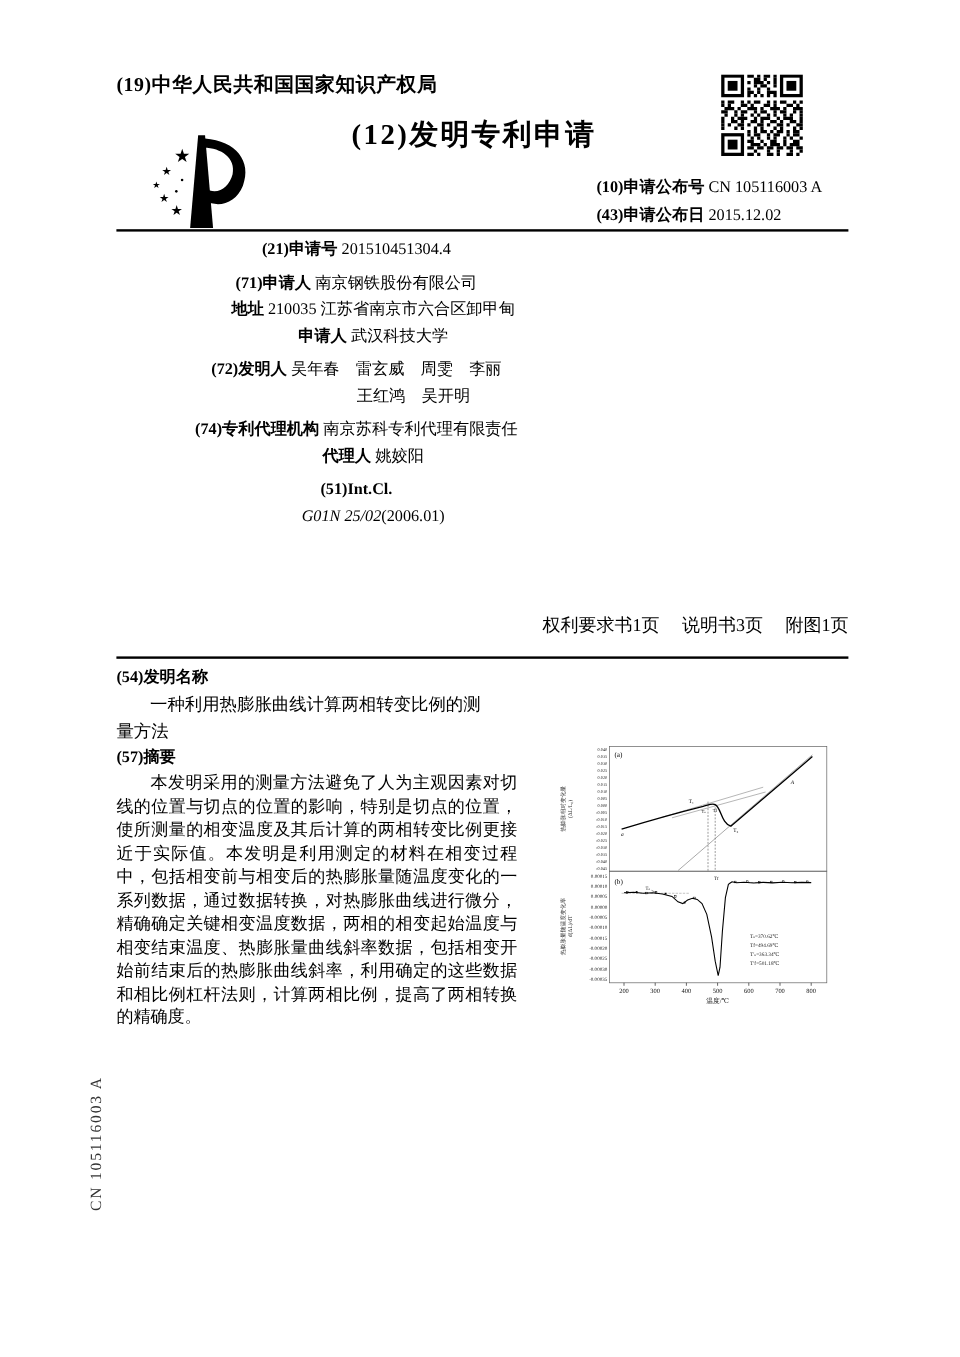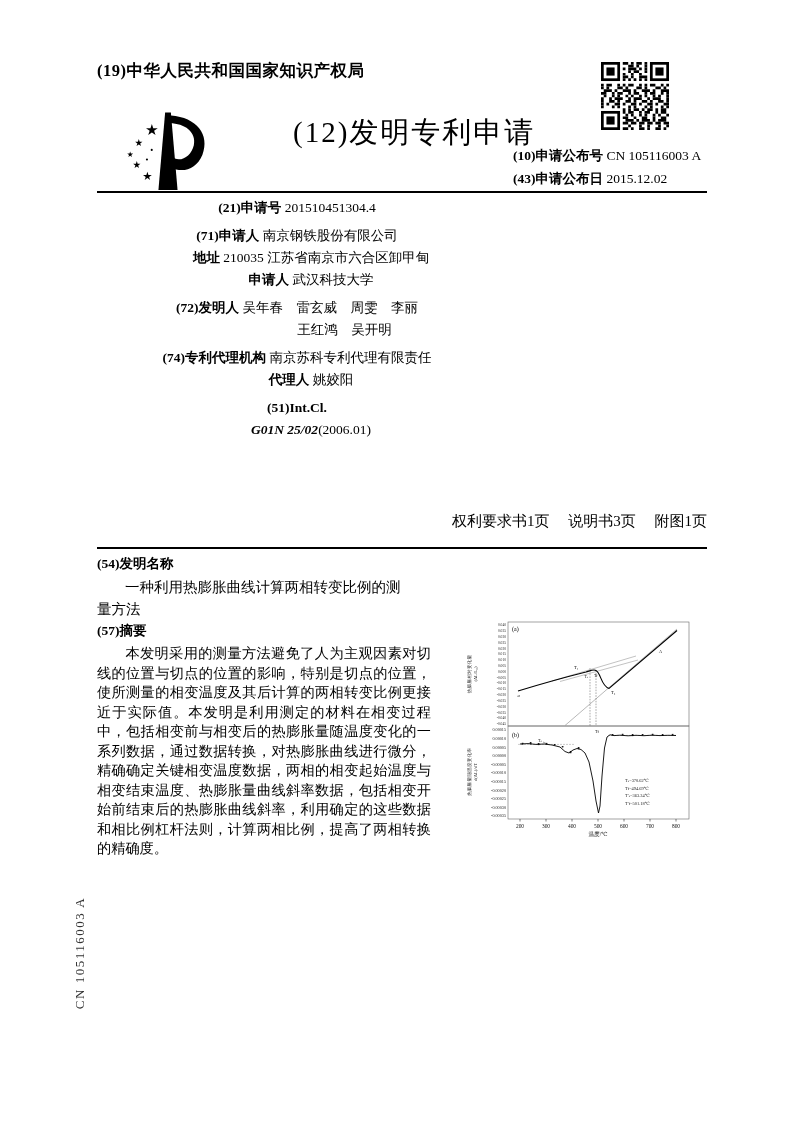--- a/index.html
+++ b/index.html
@@ -1,29 +1,29 @@
 <!DOCTYPE html>
 <html><head>
 <meta charset="utf-8">
 <style>
   html,body{margin:0;padding:0;background:#9a9a9a;}
   .page{position:relative;width:800px;height:1131px;background:#ffffff;margin:0 auto;
         font-family:"Liberation Serif","DejaVu Serif",serif;color:#000;overflow:hidden;}
   .abs{position:absolute;}
   .b{font-weight:700;}
   .office{left:97px;top:60px;font-size:16.5px;font-weight:700;letter-spacing:.5px;text-align:center;}
-  .doctype{left:293px;top:113px;font-size:29px;font-weight:400;letter-spacing:2px;}
-  .publine{left:497px;font-size:13.5px;white-space:nowrap;margin-left:16px;}
+  .doctype{left:293px;top:96px;font-size:24px;font-weight:700;letter-spacing:2px;}
+  .publine{left:497px;font-size:13.5px;white-space:nowrap;}
   .hr{position:absolute;left:97px;width:610px;height:2px;background:#000;}
   .biblio{left:97px;top:197px;width:400px;font-size:13.5px;text-align:center;}
   .biblio .row{line-height:22px;white-space:nowrap;}
   .biblio .gap{margin-top:6px;}
   .ind1{padding-left:28px;}
   .ind2{padding-left:123px;}
-  .ipc{font-style:italic;font-weight:700;}
+  .ipc{font-style:italic;font-weight:400;}
   .pages{left:400px;top:512px;width:307px;font-size:15px;text-align:right;white-space:nowrap;}
   .s54{left:97px;top:555px;font-size:13.5px;font-weight:700;}
   .title1{left:125px;top:578px;font-size:14.5px;}
   .title2{left:97px;top:600px;font-size:14.5px;}
   .s57{left:97px;top:622px;font-size:13.5px;font-weight:700;}
   .abstract{left:97px;top:644px;width:334px;font-size:14.2px;line-height:19.5px;
             text-align:justify;text-indent:2em;}
   .vnote{left:15px;top:945px;width:130px;height:16px;transform:rotate(-90deg);
          font-size:13px;color:#333;letter-spacing:1.5px;text-align:center;white-space:nowrap;}
   svg text{font-family:"Liberation Serif","DejaVu Serif",serif;}

